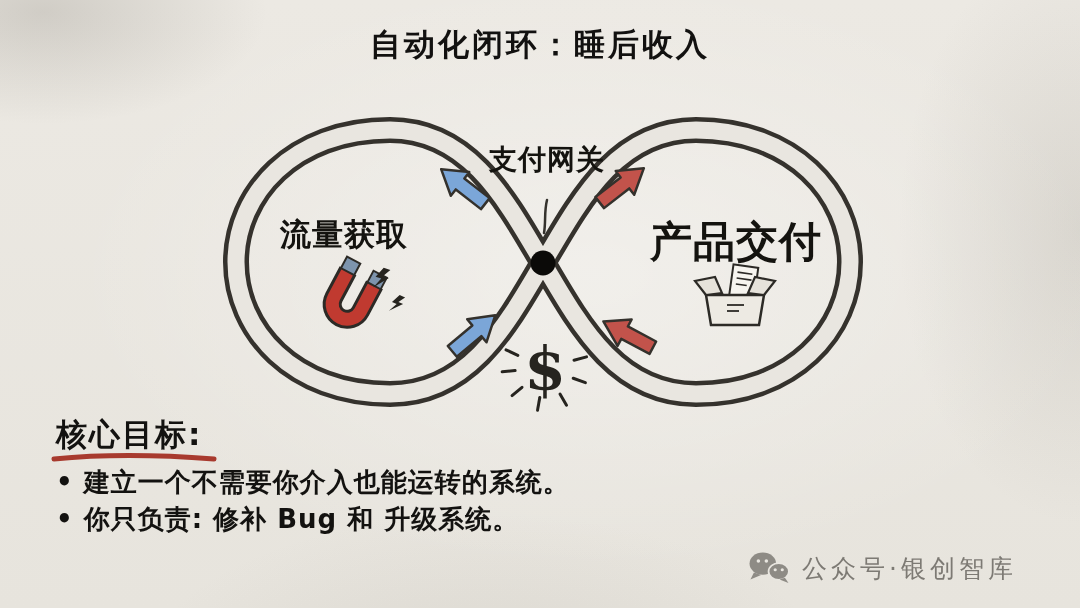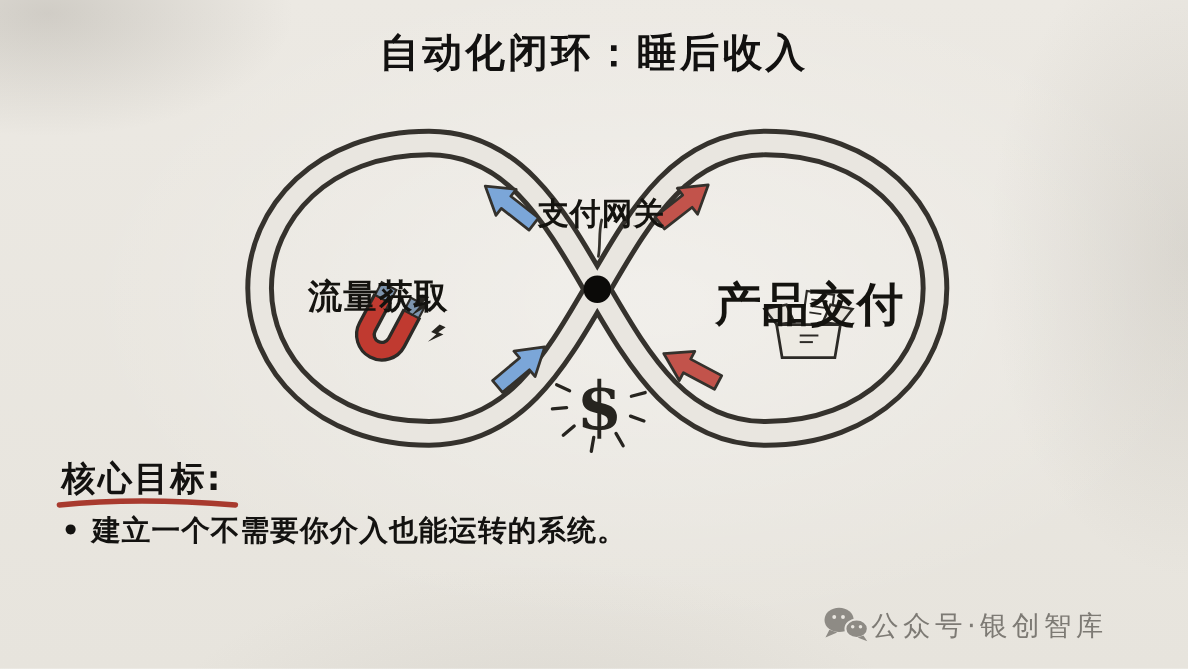--- a/index.html
+++ b/index.html
@@ -9,38 +9,38 @@
     background:
       radial-gradient(ellipse 320px 160px at 4% 2%, rgba(110,105,95,0.22), transparent 70%),
       radial-gradient(ellipse 260px 420px at 100% 38%, rgba(140,135,125,0.18), transparent 70%),
       radial-gradient(ellipse 500px 240px at 45% 112%, rgba(150,145,135,0.15), transparent 70%),
       radial-gradient(ellipse 700px 400px at 55% 45%, rgba(255,255,255,0.35), transparent 75%),
       linear-gradient(#ece9e3,#e7e4dd);
   }
   .abs{position:absolute;}
   .page-title{
     top:24px;left:0;width:100%;text-align:center;
-    font-size:36px;font-weight:bold;color:#121110;letter-spacing:3px;
+    font-size:31px;font-weight:bold;color:#121110;letter-spacing:3px;
   }
   .node-label{
-    transform:translateX(-50%);font-weight:bold;color:#14130f;white-space:nowrap;margin-top:35px;
+    transform:translateX(-50%);font-weight:bold;color:#14130f;white-space:nowrap;
   }
   .label-top{left:547px;top:141px;font-size:28px;letter-spacing:1px;}
   .label-left{left:344px;top:214px;font-size:31px;letter-spacing:1px;}
   .label-right{left:736px;top:214px;font-size:42px;letter-spacing:1px;}
   .diagram-svg{top:0;left:0;width:1080px;height:608px;}
   .tube-outer{fill:none;stroke-width:26;stroke-linejoin:round;}
   .tube-inner{fill:none;stroke:#e9e6e0;stroke-width:17;stroke-linejoin:round;}
   .arrow{stroke:#34312c;stroke-width:2.5;stroke-linejoin:round;}
   .sketch-line{stroke:#35322d;fill:none;stroke-linecap:round;}
   .footer-heading{left:56px;top:414px;font-size:31px;font-weight:bold;color:#131210;letter-spacing:2px;}
   .footer-bullet{left:56px;font-size:26px;font-weight:bold;color:#131210;letter-spacing:1px;}
   .bullet-1{top:465px;}
   .bullet-2{top:502px;}
-  .watermark{left:746px;top:546px;display:flex;align-items:center;}
+  .watermark{left:746px;top:546px;display:flex;align-items:center;gap:10px;}
   .watermark-text{font-size:25px;color:#7d7a74;letter-spacing:4px;white-space:nowrap;}
   .dollar-text{font-size:60px;font-weight:bold;font-family:"DejaVu Serif","Liberation Serif",serif;}
 </style>
 </head>
 <body>
 
 <div class="stage">
 
   <div class="abs page-title">自动化闭环：睡后收入</div>
 
@@ -96,20 +96,21 @@
 
     <path fill="none" stroke-width="5" stroke-linecap="round" d="M 54 459 C 105 454, 162 455, 214 459" stroke="#a83a2e"></path>
   </svg>
 
   <div class="abs node-label label-top">支付网关</div>
   <div class="abs node-label label-left">流量获取</div>
   <div class="abs node-label label-right">产品交付</div>
 
   <div class="abs footer-bullet bullet-1">• 建立一个不需要你介入也能运转的系统。</div>
   <div class="abs footer-heading">核心目标:</div>
+  <div class="abs footer-bullet bullet-2">• 你只负责: 修补 Bug 和 升级系统。</div>
 
   <div class="abs watermark">
     <svg width="46" height="44" viewBox="-26 -24 52 48">
       <ellipse cx="-7" cy="-5" rx="15" ry="12.5" fill="#8e8b85"></ellipse>
       <path d="M -17 5 L -21 13 L -9 8 Z" fill="#8e8b85"></path>
       <circle cx="-12" cy="-8" r="2" fill="#e9e6e0"></circle>
       <circle cx="-3" cy="-8" r="2" fill="#e9e6e0"></circle>
       <ellipse cx="11" cy="4" rx="11.5" ry="9.5" fill="#8e8b85" stroke="#e9e6e0" stroke-width="2"></ellipse>
       <path d="M 18 11 L 22 17 L 12 13 Z" fill="#8e8b85"></path>
       <circle cx="7" cy="2" r="1.8" fill="#e9e6e0"></circle>

